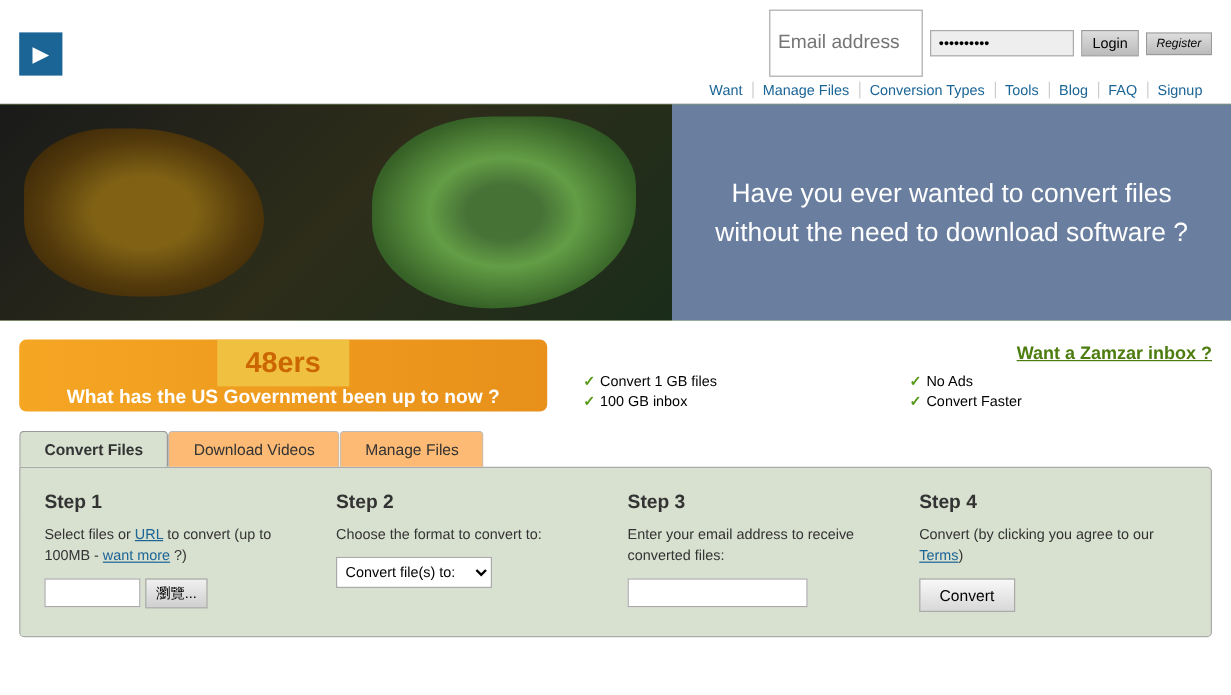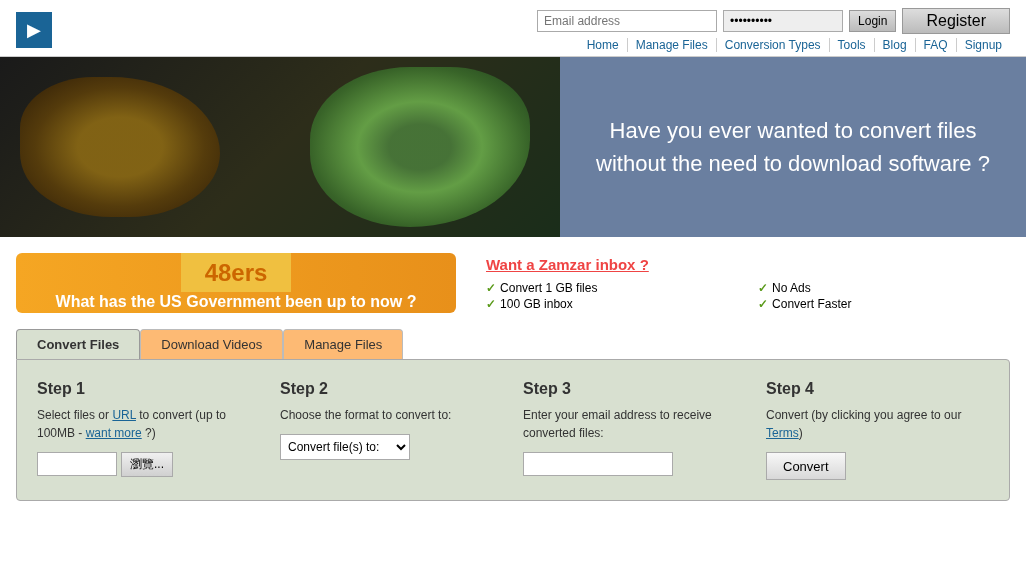--- a/index.html
+++ b/index.html
@@ -9,43 +9,43 @@
     #header { display: flex; align-items: center; justify-content: space-between; padding: 8px 16px 4px 16px; border-bottom: 1px solid #ccc; }
     #logo-area { display: flex; align-items: center; gap: 8px; }
     #logo-icon { width: 36px; height: 36px; background: #1a6496; display: flex; align-items: center; justify-content: center; }
     #logo-icon::after { content: '▶'; color: white; font-size: 18px; }
     #logo-text { display: flex; flex-direction: column; }
     #logo-name { font-size: 22px; font-weight: bold; color: #555; letter-spacing: 1px; }
     #logo-name span { font-size: 10px; background: #888; color: white; padding: 1px 4px; border-radius: 2px; vertical-align: middle; margin-left: 4px; }
     #logo-sub { font-size: 11px; color: #888; }
     #header-right { display: flex; flex-direction: column; align-items: flex-end; gap: 4px; }
     #header-top-right { display: flex; align-items: center; gap: 6px; }
-    #email-input { border: 1px solid #aaa; padding: 3px 6px; font-size: 12px; width: 180px; color: #aaa; }
+    #email-input { border: 1px solid #aaa; padding: 18px 6px; font-size: 16px; width: 128px; color: #aaa; }
     #password-input { border: 1px solid #aaa; padding: 3px 6px; font-size: 12px; width: 120px; background: #eee; }
     #login-btn { background: linear-gradient(to bottom, #ddd, #bbb); border: 1px solid #999; padding: 3px 8px; font-size: 12px; cursor: pointer; }
-    #register-btn { background: linear-gradient(to bottom, #ddd, #bbb); border: 1px solid #999; padding: 3px 23px; font-size: 16px; cursor: pointer; }
+    #register-btn { background: linear-gradient(to bottom, #ddd, #bbb); border: 1px solid #999; padding: 3px 8px; font-size: 10px; cursor: pointer; font-style: italic; }
     #nav { display: flex; gap: 0; font-size: 12px; }
     #nav a { color: #1a6496; text-decoration: none; padding: 0 8px; border-right: 1px solid #ccc; }
     #nav a:last-child { border-right: none; }
 
     
     #hero { width: 100%; height: 180px; display: flex; background: #4d7c0f; }
     #hero-img { width: 560px; height: 180px; background: linear-gradient(135deg, #1a1a1a 0%, #2d2d1a 50%, #1a2d1a 100%); display: flex; align-items: center; justify-content: center; overflow: hidden; position: relative; }
     #chameleon-left { position: absolute; left: 20px; top: 20px; width: 200px; height: 140px; background: radial-gradient(ellipse, #8B6914 30%, #5a3e0a 60%, #2d1a05 100%); border-radius: 40% 60% 50% 50%; opacity: 0.9; }
     #chameleon-right { position: absolute; right: 30px; top: 10px; width: 220px; height: 160px; background: radial-gradient(ellipse, #4a7a3a 20%, #6aaa4a 40%, #3a6a2a 70%, #1a3a1a 100%); border-radius: 50% 40% 60% 50%; opacity: 0.9; }
     #hero-text { flex: 1; background: #6a7fa0; display: flex; align-items: center; justify-content: center; padding: 20px; }
     #hero-text p { color: white; font-size: 22px; font-weight: normal; text-align: center; line-height: 1.5; }
 
     
     #promo-area { display: flex; align-items: center; padding: 16px 16px; gap: 30px; }
     #ad-banner { width: 440px; height: 60px; background: linear-gradient(to right, #f5a623, #e8901a); border-radius: 6px; display: flex; align-items: center; overflow: hidden; flex-shrink: 0; flex-direction: column; }
     #ad-logo { background: #f0c040; width: 110px; height: 60px; display: flex; align-items: center; justify-content: center; font-size: 24px; font-weight: bold; color: #cc6600; }
     #ad-text { color: white; font-size: 16px; font-weight: bold; padding: 0 12px; text-align: center; line-height: 1.3; }
     #inbox-promo { flex: 1; }
-    #inbox-title { color: #ef4444; font-size: 15px; font-weight: bold; text-decoration: underline; margin-bottom: 8px; }
+    #inbox-title { color: #4d7c0f; font-size: 15px; font-weight: bold; text-decoration: underline; margin-bottom: 8px; text-align: right; }
     #inbox-features { display: grid; grid-template-columns: 1fr 1fr; gap: 2px 20px; font-size: 12px; }
     #inbox-features div { display: flex; align-items: center; gap: 4px; }
     .check-green { color: #5a9a1a; font-weight: bold; }
 
     
     #tabs-section { padding: 0 16px 20px 16px; }
     #tab-list { display: flex; gap: 0; margin-bottom: 0; }
     .tab { padding: 7px 20px; border: 1px solid #bbb; background: #fdba74; cursor: pointer; font-size: 13px; border-bottom: none; border-radius: 4px 4px 0 0; color: #333; }
     .tab.active { background: #d8e0d0; border-color: #999; font-weight: bold; }
     #form-area { background: #d8e0d0; border: 1px solid #aaa; border-radius: 0 4px 4px 4px; padding: 20px; display: grid; grid-template-columns: 1fr 1fr 1fr 1fr; gap: 20px; min-height: 120px; }
@@ -67,21 +67,21 @@
     <div id="logo-icon"></div>
   </div>
   <div id="header-right">
     <div id="header-top-right">
       <input id="email-input" type="text" placeholder="Email address" style="">
       <input id="password-input" type="password" value="••••••••••" style="">
       <button id="login-btn">Login</button>
       <button id="register-btn">Register</button>
     </div>
     <div id="nav">
-      <a href="#">Home</a>
+      <a href="#">Want</a>
       <a href="#">Manage Files</a>
       <a href="#">Conversion Types</a>
       <a href="#">Tools</a>
       <a href="#">Blog</a>
       <a href="#">FAQ</a>
       <a href="#">Signup</a>
     </div>
   </div>
 </div>
 

